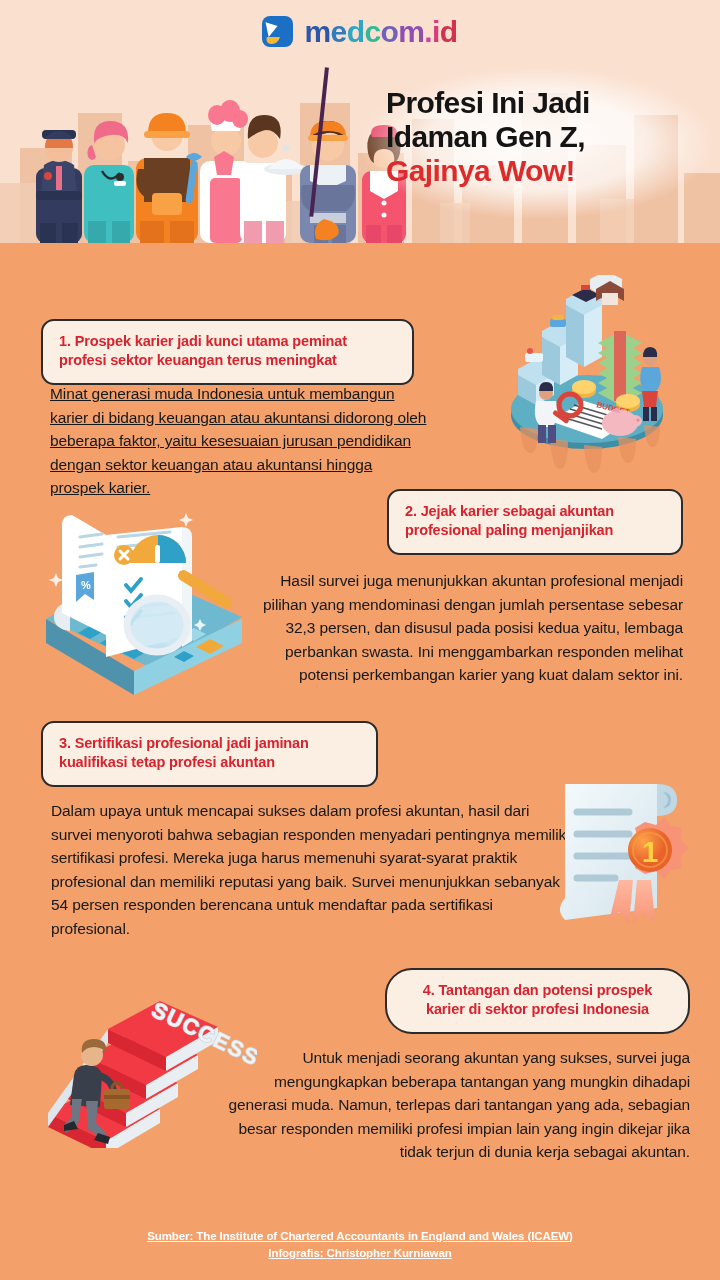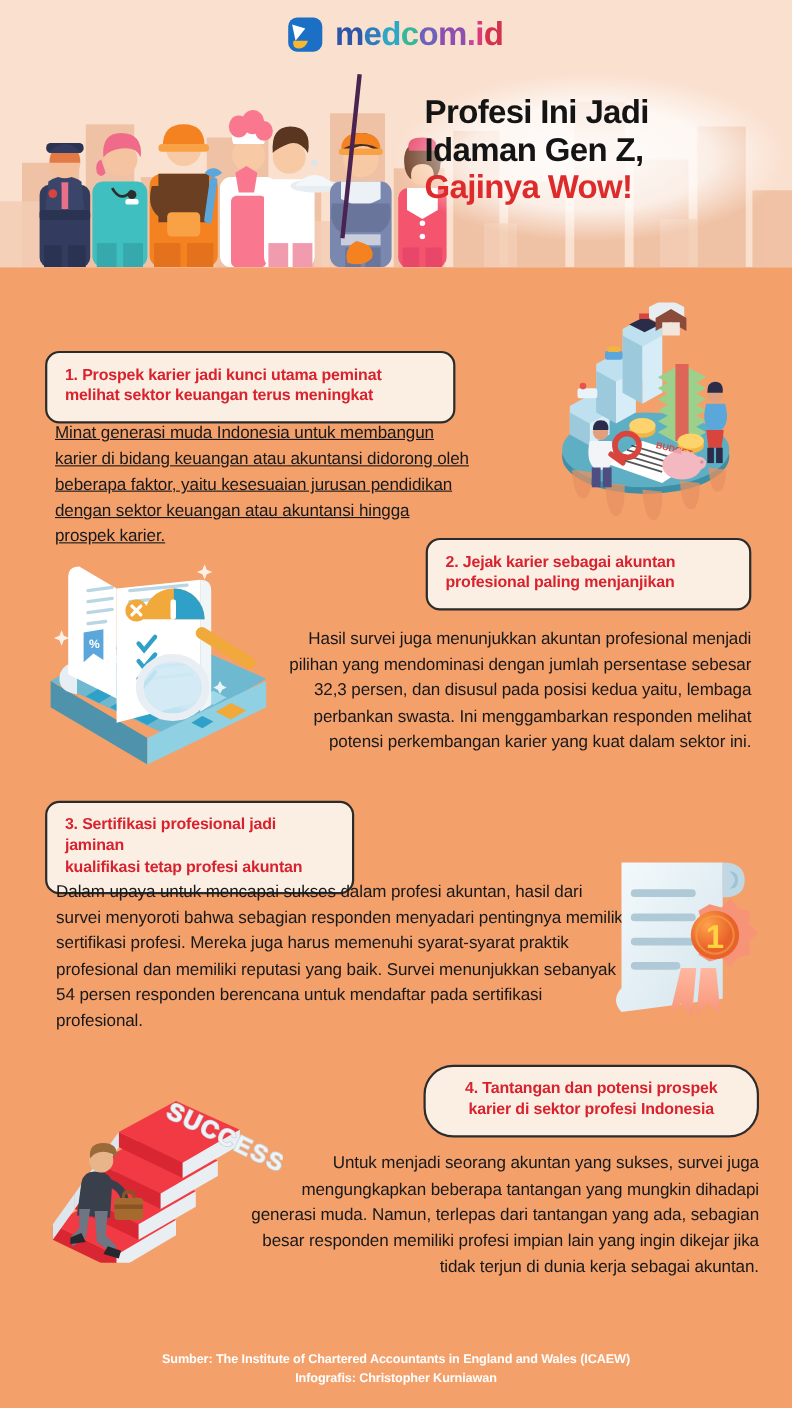--- a/index.html
+++ b/index.html
@@ -90,33 +90,34 @@
   .s1 .badge { position:absolute; left:41px; top:0; width:373px;margin-top:36px; }
   .s1 .body-txt { position:absolute; left:50px; top:99px; width:380px;text-decoration:underline; }
   .ill-1 { position:absolute; right:38px; top:-8px; width:190px; height:200px; }
 
   .s2 { position:absolute; top:489px; left:0; width:720px; height:215px; }
   .s2 .badge { position:absolute; right:37px; top:0; width:296px; text-align:left;margin-left:26px; }
   .s2 .body-txt { position:absolute; right:37px; top:80px; width:420px; text-align:right; }
   .ill-2 { position:absolute; left:26px; top:12px; width:235px; height:195px; }
 
   .s3 { position:absolute; top:721px; left:0; width:720px; height:230px; }
-  .s3 .badge { position:absolute; left:41px; top:7px; width:281px; }
+  .s3 .badge { position:absolute; left:41px; top:0; width:337px; }
   .s3 .body-txt { position:absolute; left:51px; top:78px; width:520px; }
   .ill-3 { position:absolute; right:24px; top:55px; width:145px; height:155px; }
 
   .s4 { position:absolute; top:968px; left:0; width:720px; height:215px; }
   .s4 .badge { position:absolute; right:30px; top:0; width:305px; text-align:center;border-radius:27px; }
   .s4 .body-txt { position:absolute; right:30px; top:78px; width:475px; text-align:right; }
   .ill-4 { position:absolute; left:42px; top:5px; width:215px; height:175px; }
 
   .footer {
     position:absolute; bottom:18px; left:0; width:720px; text-align:center;
     color:#FFFFFF; font-size:11.5px; font-weight:700; line-height:1.5;
     letter-spacing:-0.1px;
+    text-decoration:underline;
   }
 </style>
 </head>
 <body>
 
 <div class="page">
 
   <div class="header">
 
     <svg class="city" viewBox="0 0 720 190" preserveAspectRatio="none">
@@ -250,21 +251,21 @@
       <div class="glow"></div>
       <div class="ln">Profesi Ini Jadi</div>
       <div class="ln">Idaman Gen Z,</div>
       <div class="ln red">Gajinya Wow!</div>
     </div>
   </div>
 
   <div class="section s1">
     <div class="badge">
       <span>1. Prospek karier jadi kunci utama peminat</span><br>
-      <span>melihat sektor keuangan terus meningkat</span>
+      <span>profesi sektor keuangan terus meningkat</span>
     </div>
     <div class="body-txt">Minat generasi muda Indonesia untuk membangun karier di bidang keuangan atau akuntansi didorong oleh beberapa faktor, yaitu kesesuaian jurusan pendidikan dengan sektor keuangan atau akuntansi hingga prospek karier.</div>
 
     <svg class="ill-1" viewBox="0 0 190 200">
       <ellipse cx="95" cy="140" rx="76" ry="34" fill="#3E8EA6"></ellipse>
       <ellipse cx="95" cy="134" rx="76" ry="34" fill="#5FAFC4"></ellipse>
       <g fill="#E79260" opacity=".75">
         <path d="M28 152 q2 26 10 26 q8 0 8 -24z"></path>
         <path d="M58 164 q2 30 10 30 q8 0 8 -28z"></path>
         <path d="M92 170 q2 28 10 28 q8 0 8 -26z"></path>

